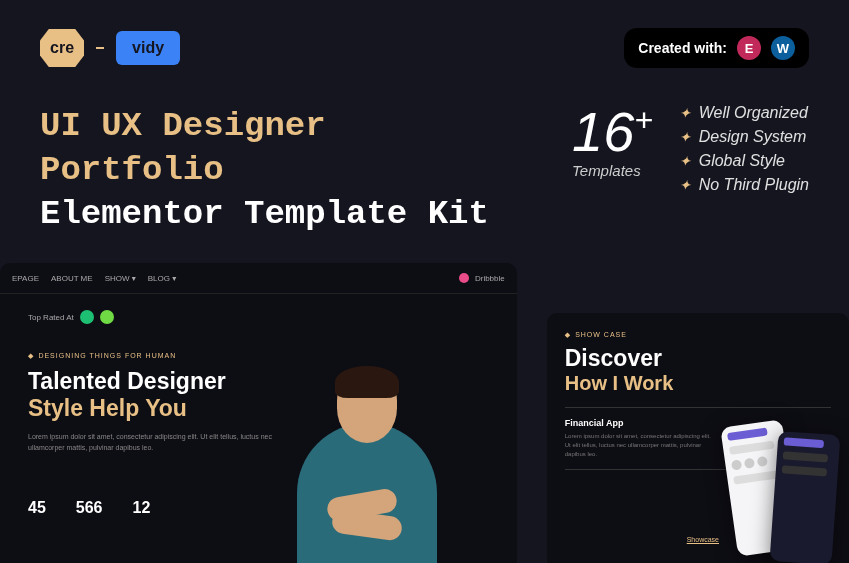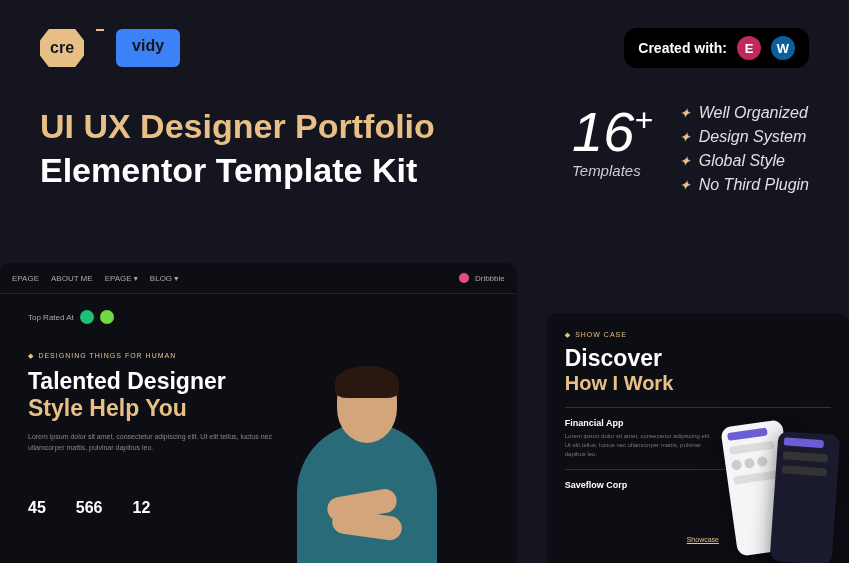--- a/index.html
+++ b/index.html
@@ -13,20 +13,21 @@
   position: relative;
 }
 .header {
   display: flex;
   justify-content: space-between;
   align-items: center;
   padding: 28px 40px 0 40px;
 }
 .logo {
   display: flex;
+  align-items: center;
   gap: 12px;
 }
 .logo-left {
   background: #e8c086;
   color: #14151f;
   font-weight: 700;
   font-size: 16px;
   padding: 10px 10px;
   border-radius: 8px;
   clip-path: polygon(20% 0%, 80% 0%, 100% 30%, 100% 70%, 80% 100%, 20% 100%, 0% 70%, 0% 30%);
@@ -64,21 +65,21 @@
   font-weight: 700;
   font-size: 13px;
 }
 .elementor { background: #c1295a; color: #fff; }
 .wordpress { background: #0a5f9c; color: #fff; }
 .main {
   display: flex;
   padding: 36px 40px 0 40px;
   gap: 50px;
 }
-.headline { flex: 1; }
+.headline { flex: 1; font-family: Liberation Mono, monospace; }
 .headline-gold {
   color: #e8c086;
   font-size: 34px;
   font-weight: 600;
   line-height: 1.3;
 }
 .headline-white {
   color: #fff;
   font-size: 34px;
   font-weight: 600;
@@ -390,21 +391,21 @@
         </div>
     </div>
   </div>
 </div>
 
 <div class="previews">
   <div class="preview-card preview-1">
     <div class="nav">
       <span>EPAGE</span>
       <span>ABOUT ME</span>
-      <span>EPAGE ▾</span>
+      <span>SHOW ▾</span>
       <span>BLOG ▾</span>
       <div class="nav-right">
         <span class="dribbble-dot"></span>
         <span>Dribbble</span>
       </div>
     </div>
     <div class="top-rated">
       <span>Top Rated At</span>
       <span class="rated-badge fiverr"></span>
       <span class="rated-badge upwork"></span>
@@ -434,21 +435,20 @@
 
   <div class="preview-card preview-2">
     <div class="preview-2-content">
       <div class="showcase-tag"><span class="tag-dot">◆</span><span>SHOW CASE</span></div>
       <div class="discover">Discover</div>
       <div class="how-work">How I Work</div>
       <div class="section-divider"></div>
       <div class="app-title">Financial App</div>
       <div class="app-desc">Lorem ipsum dolor sit amet, consectetur adipiscing elit. Ut elit tellus, luctus nec ullamcorper mattis, pulvinar dapibus leo.</div>
       <div class="section-divider"></div>
-      <div class="corp-title">Saveflow Corp</div>
     </div>
     <div class="showcase-link">Showcase</div>
     <div class="phones">
       <div class="phone phone-1">
         <div class="phone-bar pb-purple"></div>
         <div class="phone-bar pb-gray"></div>
         <div class="phone-dots">
             <span class="pd"></span>
             <span class="pd"></span>
             <span class="pd"></span>

